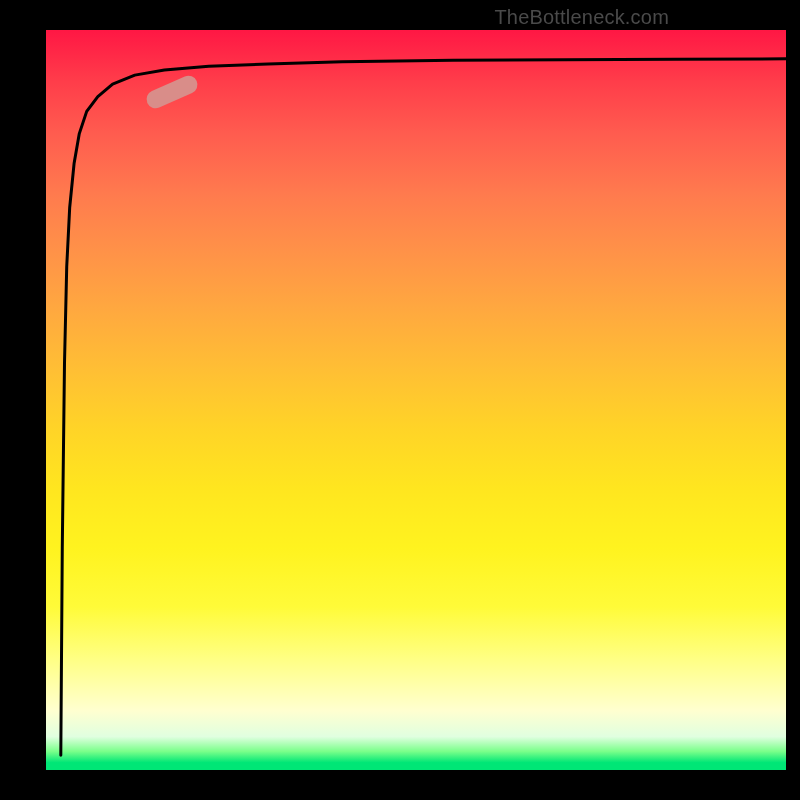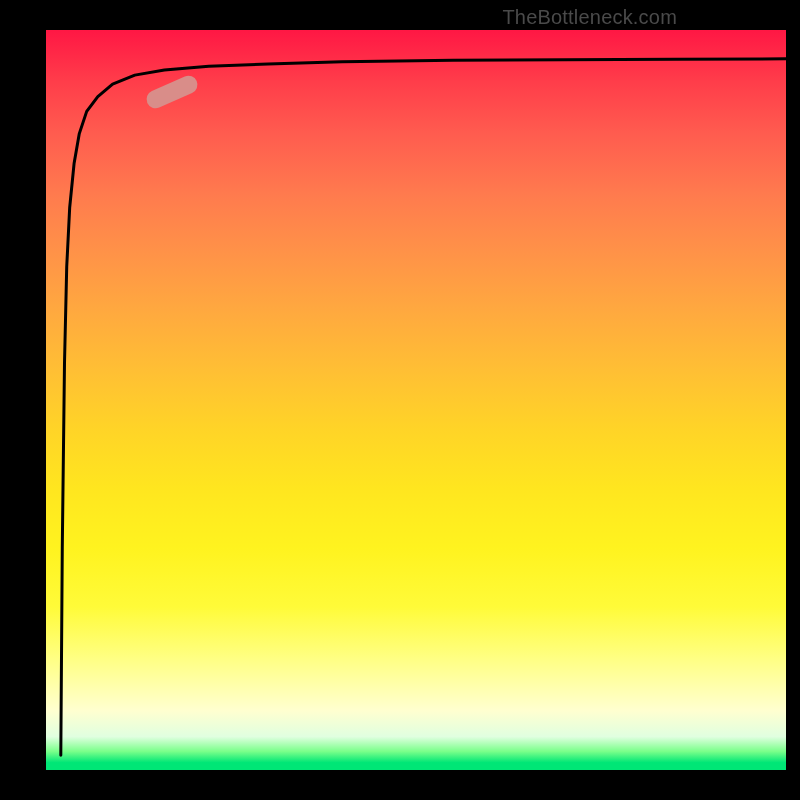--- a/index.html
+++ b/index.html
@@ -8,21 +8,20 @@
     width: 800px;
     height: 800px;
     overflow: hidden;
     background: #000;
   }
   .canvas {
     position: relative;
     width: 683px;
     height: 800px;
     background: #000;
-    padding-left: 8px;
   }
   .plot-area {
     position: absolute;
     left: 46px;
     top: 30px;
     width: 740px;
     height: 740px;
     background: linear-gradient(
       to bottom,
       #ff1744 0%,

